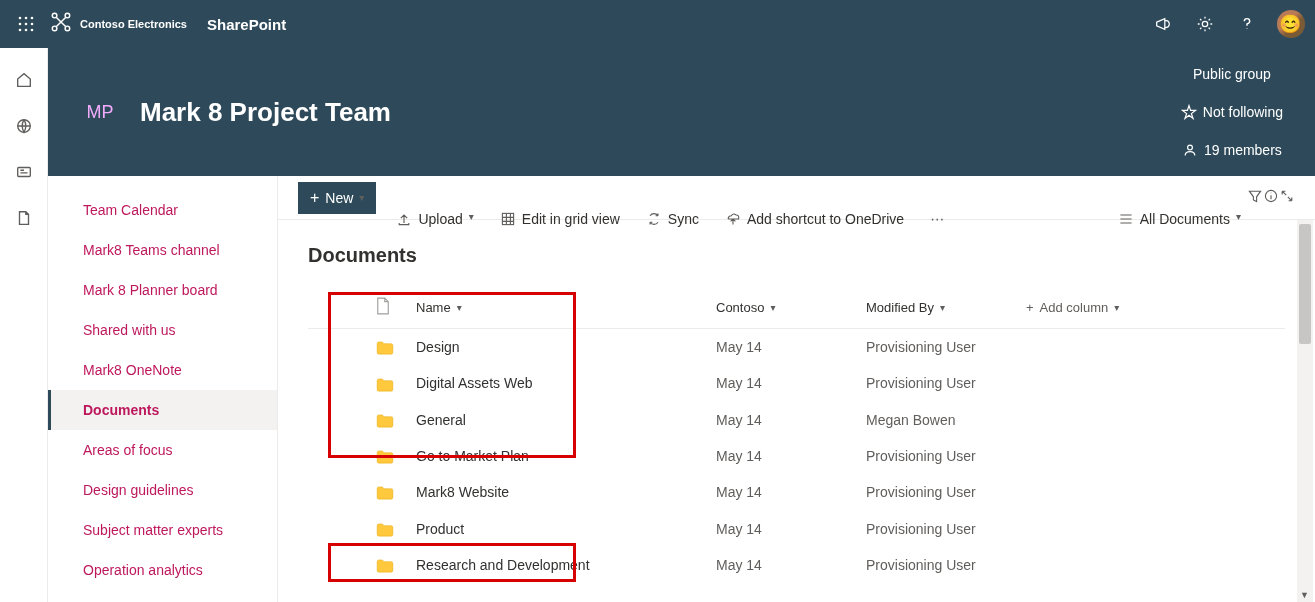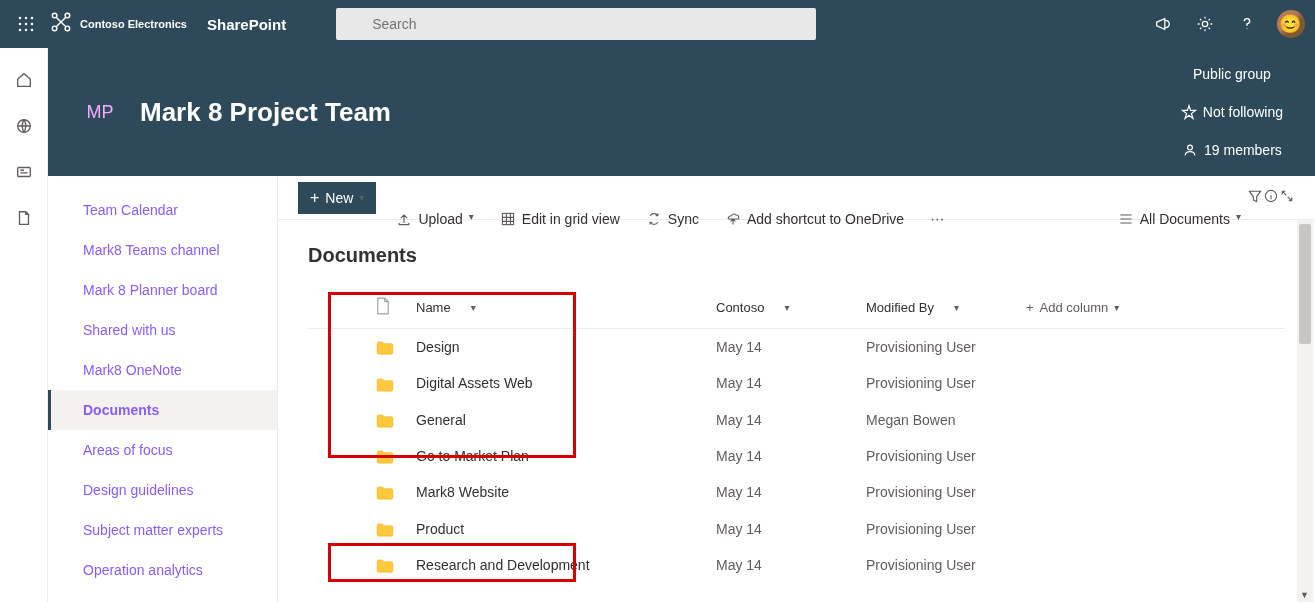--- a/index.html
+++ b/index.html
@@ -34,40 +34,40 @@
   .site-title { margin-left: 20px; font-size: 26px; font-weight: 600; }
   .hero-right { margin-left: auto; display: flex; align-items: center; gap: 22px; font-size: 14px; flex-direction: column; }
   .hero-right .pill { display:flex; align-items:center; gap:6px; cursor:pointer; }
   .hero-right svg { width:16px; height:16px; stroke:#fff; fill:none; stroke-width:1.5;}
   
   
   .body-split { flex:1; display:flex; min-height:0; }
   
   
   .leftnav { width: 230px; border-right: 1px solid #edebe9; padding: 14px 0; overflow-y:auto; }
-  .leftnav-item { padding: 12px 20px 12px 32px; font-size: 14px; color: #8b5cf6; cursor:pointer; border-left: 3px solid transparent; }
+  .leftnav-item { padding: 12px 20px 12px 32px; font-size: 14px; color: #be185d; cursor:pointer; border-left: 3px solid transparent; }
   .leftnav-item.selected { font-weight: 600; border-left: 3px solid #2e4a5a; background: #f3f2f1; }
   
   
   .content { flex:1; display:flex; flex-direction:column; min-width:0; position:relative; }
   .cmdbar { height: 44px; border-bottom: 1px solid #edebe9; display:flex; align-items:center; padding: 0 20px; gap: 14px; }
   .btn-new { background:#2e4a5a; color:#fff; height:32px; padding:0 12px; display:flex; align-items:center; gap:6px; font-size:14px; cursor:pointer; border:none; }
   .cmd-btn { display:flex; gap:6px; color:#323130; font-size:14px; cursor:pointer; padding:4px 6px;margin-top:43px; }
   .cmd-btn svg { width:16px; height:16px; stroke:#605e5c; fill:none; stroke-width:1.4; }
   .chev { font-size:10px; color:#605e5c; }
   .cmdbar-right { margin-left:auto; display:flex; align-items:center; }
   .cmdbar-right svg { width:16px; height:16px; stroke:#605e5c; fill:none; stroke-width:1.4; }
   
   .doclib { padding: 24px 30px 0 30px; overflow:auto; flex:1; }
   .lib-title { font-size: 20px; font-weight: 600; margin-bottom: 20px; }
   
   
   .tbl { width: 100%; border-collapse: collapse; }
   .tbl th { text-align:left; font-weight:400; font-size: 13px; color:#323130; padding: 10px 8px; border-bottom: 1px solid #edebe9; }
-  .tbl th .hdr { display:flex; align-items:center; gap:20px; cursor:pointer; }
+  .tbl th .hdr { display:flex; align-items:center; gap:6px; cursor:pointer; }
   .tbl td { padding: 10px 8px; font-size: 14px; color:#605e5c; vertical-align:middle; }
   .tbl td.name-cell { color:#323130; }
   .folder-icon { width:18px; height:14px; display:inline-block; vertical-align:middle; }
   .folder-svg { fill:#ffc83d; stroke:#e0a800; stroke-width:0.5; }
   .col-sel { width:60px; }
   .col-type { width:40px; }
   .col-name { width: 300px; }
   .col-mod { width: 150px; }
   .col-modby { width: 160px; }
   .col-add { }
@@ -108,31 +108,20 @@
           <circle cx="5" cy="5" r="2.5"></circle>
           <circle cx="19" cy="5" r="2.5"></circle>
           <circle cx="5" cy="19" r="2.5"></circle>
           <circle cx="19" cy="19" r="2.5"></circle>
           <path d="M7 7 L17 17 M17 7 L7 17"></path>
         </svg>
     </span>
     <span class="org-name">Contoso Electronics</span>
   </div>
   <span class="app-name">SharePoint</span>
-  <div class="search-wrap">
-    <div class="search-container">
-      <span class="search-glyph">
-        <svg width="14" height="14" viewBox="0 0 16 16" fill="none" stroke="#616161" stroke-width="1.5">
-            <circle cx="7" cy="7" r="5"></circle>
-            <path d="M11 11 L15 15"></path>
-          </svg>
-      </span>
-      <input class="search-box" placeholder="Search" style="">
-    </div>
-  </div>
   <div class="suite-right">
     <span class="suite-icon">
       <svg width="18" height="18" viewBox="0 0 20 20" fill="none" stroke="#fff" stroke-width="1.4">
           <path d="M3 8 L12 4 L12 16 L3 12 Z M12 6 Q17 6 17 10 Q17 14 12 14"></path>
         </svg>
     </span>
     <span class="suite-icon">
       <svg width="18" height="18" viewBox="0 0 20 20" fill="none" stroke="#fff" stroke-width="1.4">
           <circle cx="10" cy="10" r="3"></circle>
           <path d="M10 2 L10 4 M10 16 L10 18 M2 10 L4 10 M16 10 L18 10 M4.5 4.5 L6 6 M14 14 L15.5 15.5 M15.5 4.5 L14 6 M6 14 L4.5 15.5"></path>

